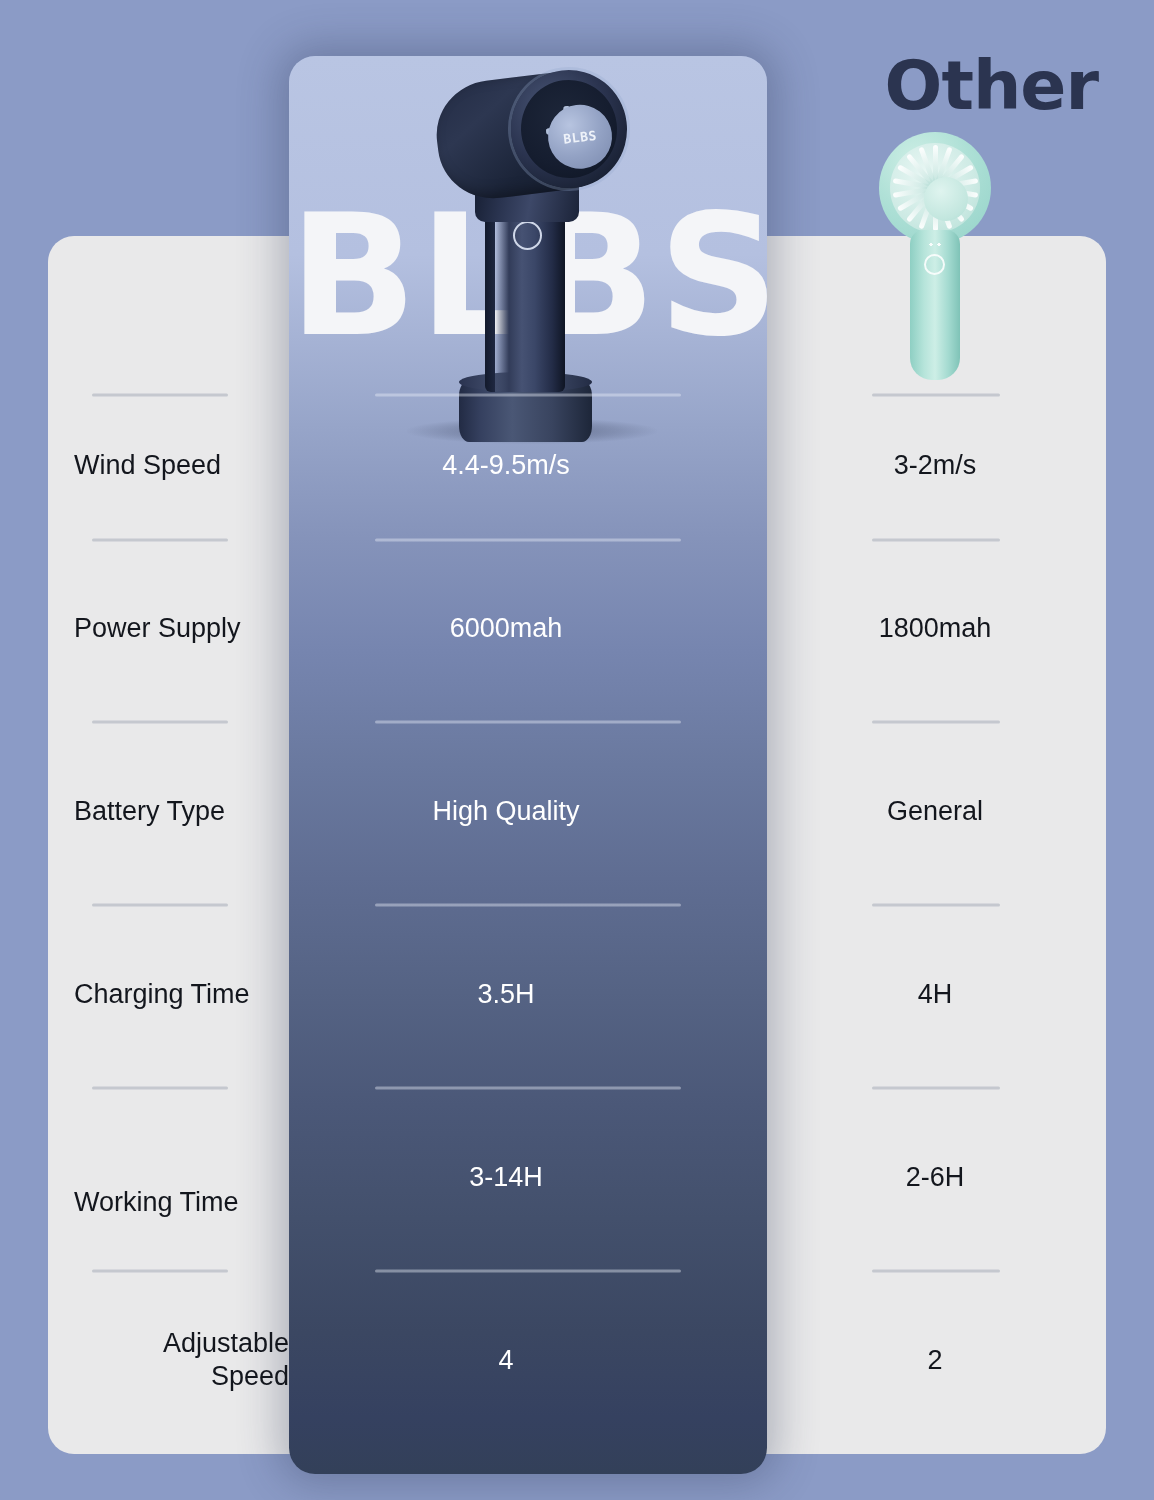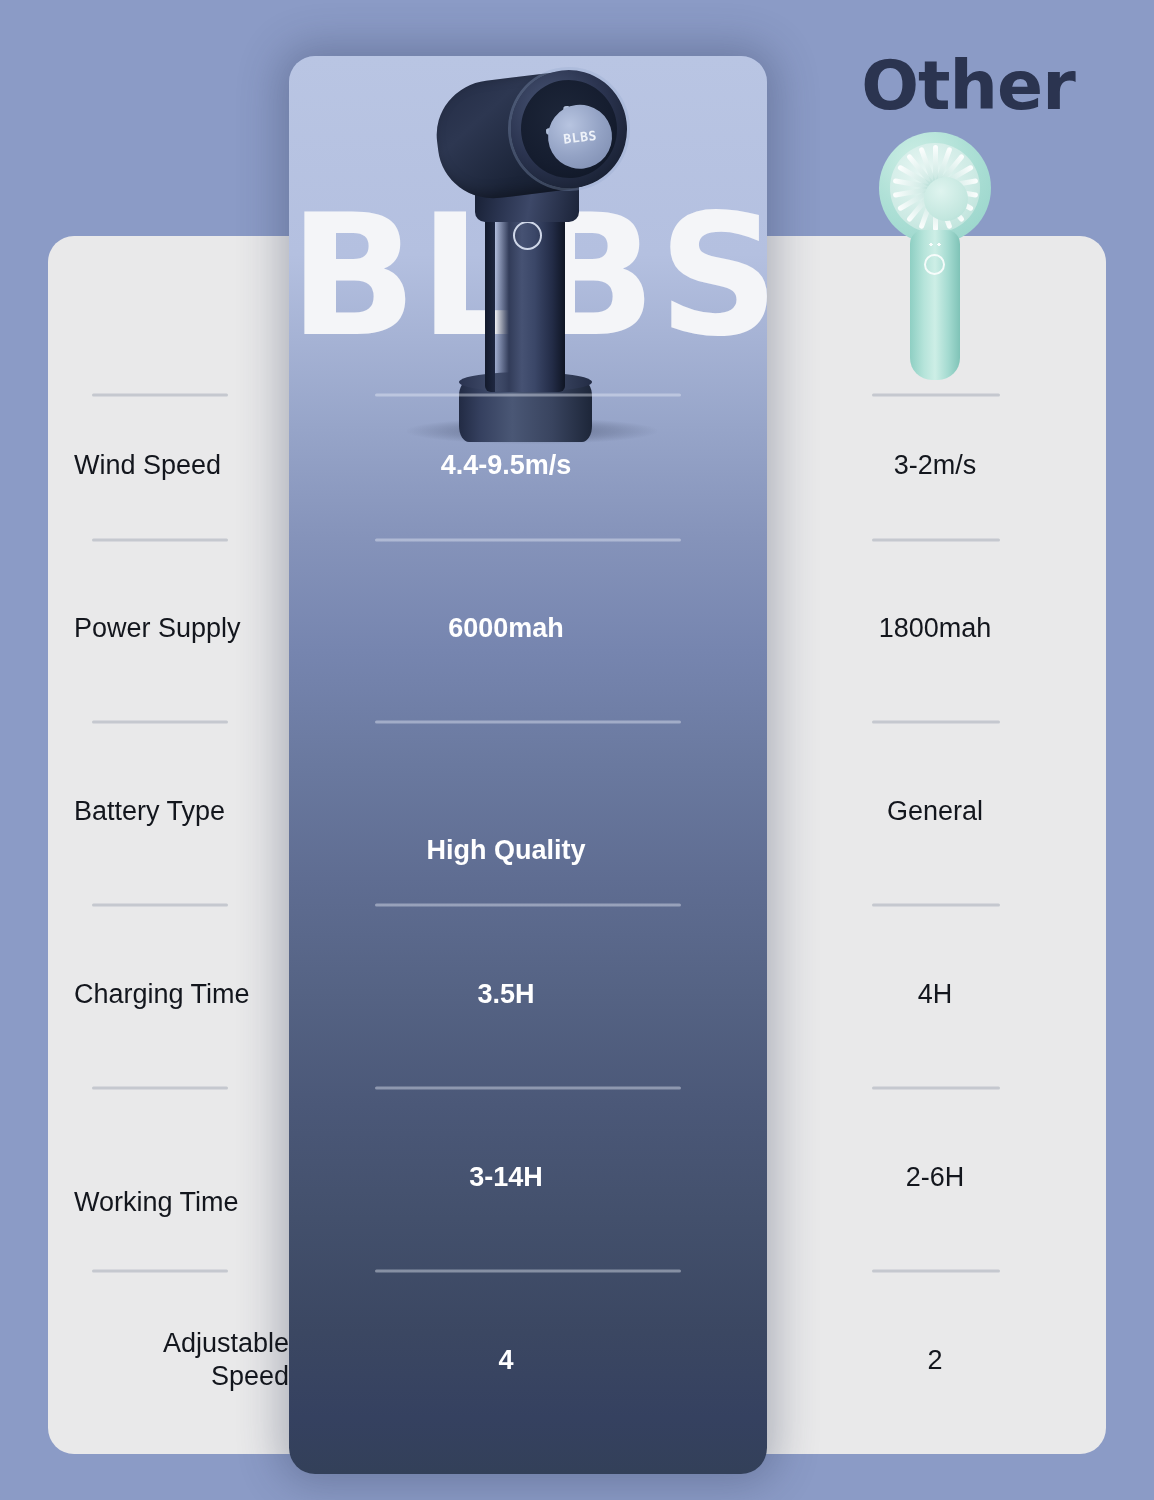--- a/index.html
+++ b/index.html
@@ -154,21 +154,21 @@
     font-family: "DejaVu Sans Mono", monospace;
     font-size: 13px; font-weight: 700;
     color: #eef2f9; letter-spacing: 0.5px;
   }
 
   
   #other-title {
     position: absolute;
     left: 838px; top: 46px;
     width: 260px;
-    text-align: center;
+    text-align: right;
     font-size: 68px;
     font-weight: 700;
     color: #2b3450;
     font-family: "DejaVu Sans", sans-serif;
     letter-spacing: -1px;
   }
   #other-product {
     position: absolute;
     left: 873px; top: 132px;
     width: 124px; height: 248px;
@@ -233,21 +233,21 @@
   .cell {
     position: absolute;
     transform: translateY(-50%);
     font-size: 27px;
     color: #13161d;
     line-height: 1.22;
   }
   .cell-label { left: 74px; width: 215px; text-align: left; }
   .cell-mid {
     left: 289px; width: 434px; text-align: center;
-    color: #ffffff; font-weight: 700;
+    color: #ffffff; font-weight: 400;
   }
   .cell-right { left: 806px; width: 258px; text-align: center; }
 
   .divider {
     position: absolute;
     height: 3px;
     transform: translateY(-50%);
     border-radius: 2px;
   }
   .div-left  { left: 92px;  width: 136px; background: #c5c8cf; }
@@ -335,21 +335,21 @@
     <div class="divider div-left" style="top: 1271px;"></div>
     <div class="divider div-mid" style="top: 1271px;"></div>
     <div class="divider div-right" style="top: 1271px;"></div>
     <div class="cell cell-label" style="top: 465px;">Wind Speed</div>
     <div class="cell cell-mid" style="top: 465px;">4.4-9.5m/s</div>
     <div class="cell cell-right" style="top: 465px;">3-2m/s</div>
     <div class="cell cell-label" style="top: 628px;">Power Supply</div>
     <div class="cell cell-mid" style="top: 628px;">6000mah</div>
     <div class="cell cell-right" style="top: 628px;">1800mah</div>
     <div class="cell cell-label" style="top: 811px;">Battery Type</div>
-    <div class="cell cell-mid" style="top: 811px; margin-top: 39px;">High Quality</div>
+    <div class="cell cell-mid" style="top: 811px;">High Quality</div>
     <div class="cell cell-label" style="top: 994px;">Charging Time</div>
     <div class="cell cell-right" style="top: 811px;">General</div>
     <div class="cell cell-mid" style="top: 994px;">3.5H</div>
     <div class="cell cell-right" style="top: 994px;">4H</div>
     <div class="cell cell-label" style="top: 1177px; margin-top: 25px;">Working Time</div>
     <div class="cell cell-mid" style="top: 1177px;">3-14H</div>
     <div class="cell cell-right" style="top: 1177px;">2-6H</div>
     <div class="cell cell-label" style="top: 1360px; text-align: right;">Adjustable<br>Speed</div>
     <div class="cell cell-mid" style="top: 1360px;">4</div>
     <div class="cell cell-right" style="top: 1360px;">2</div>

